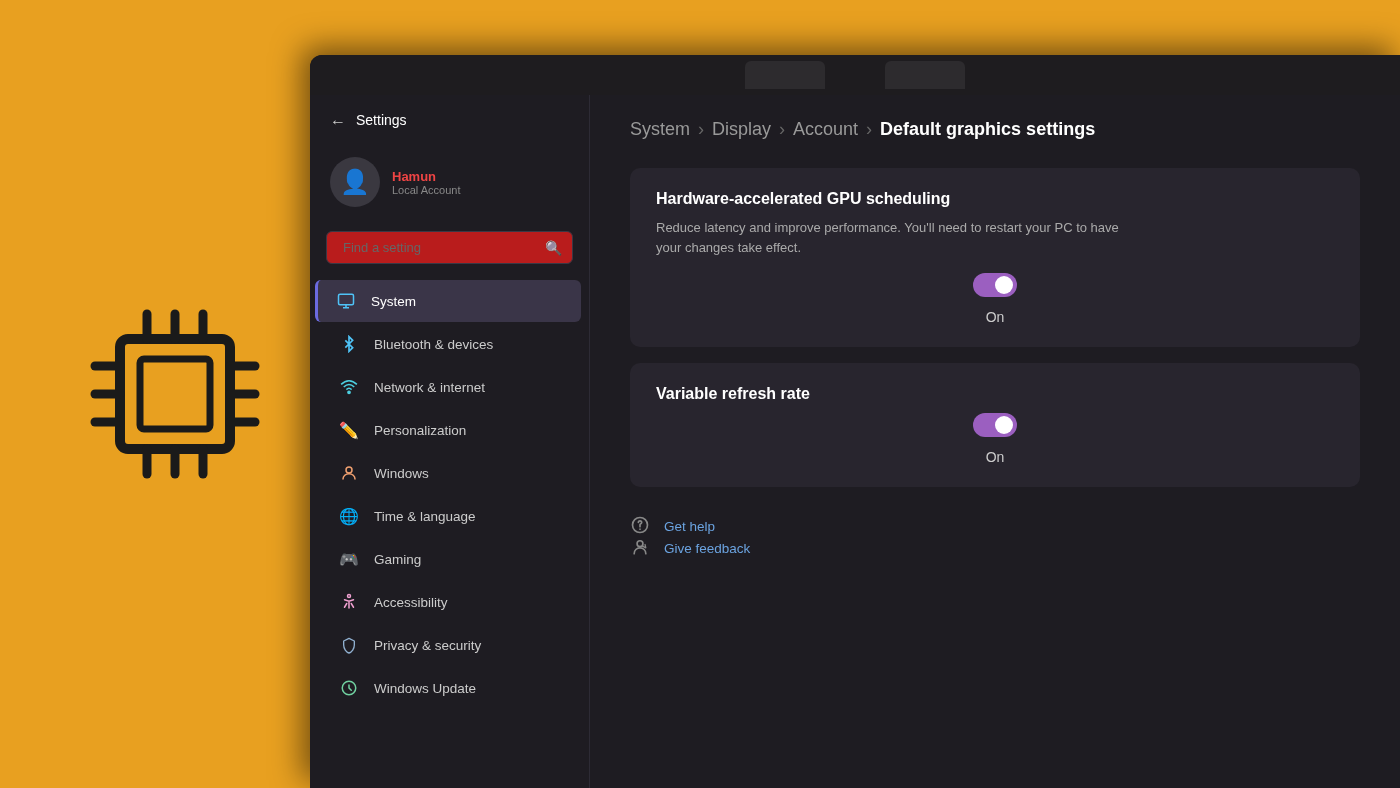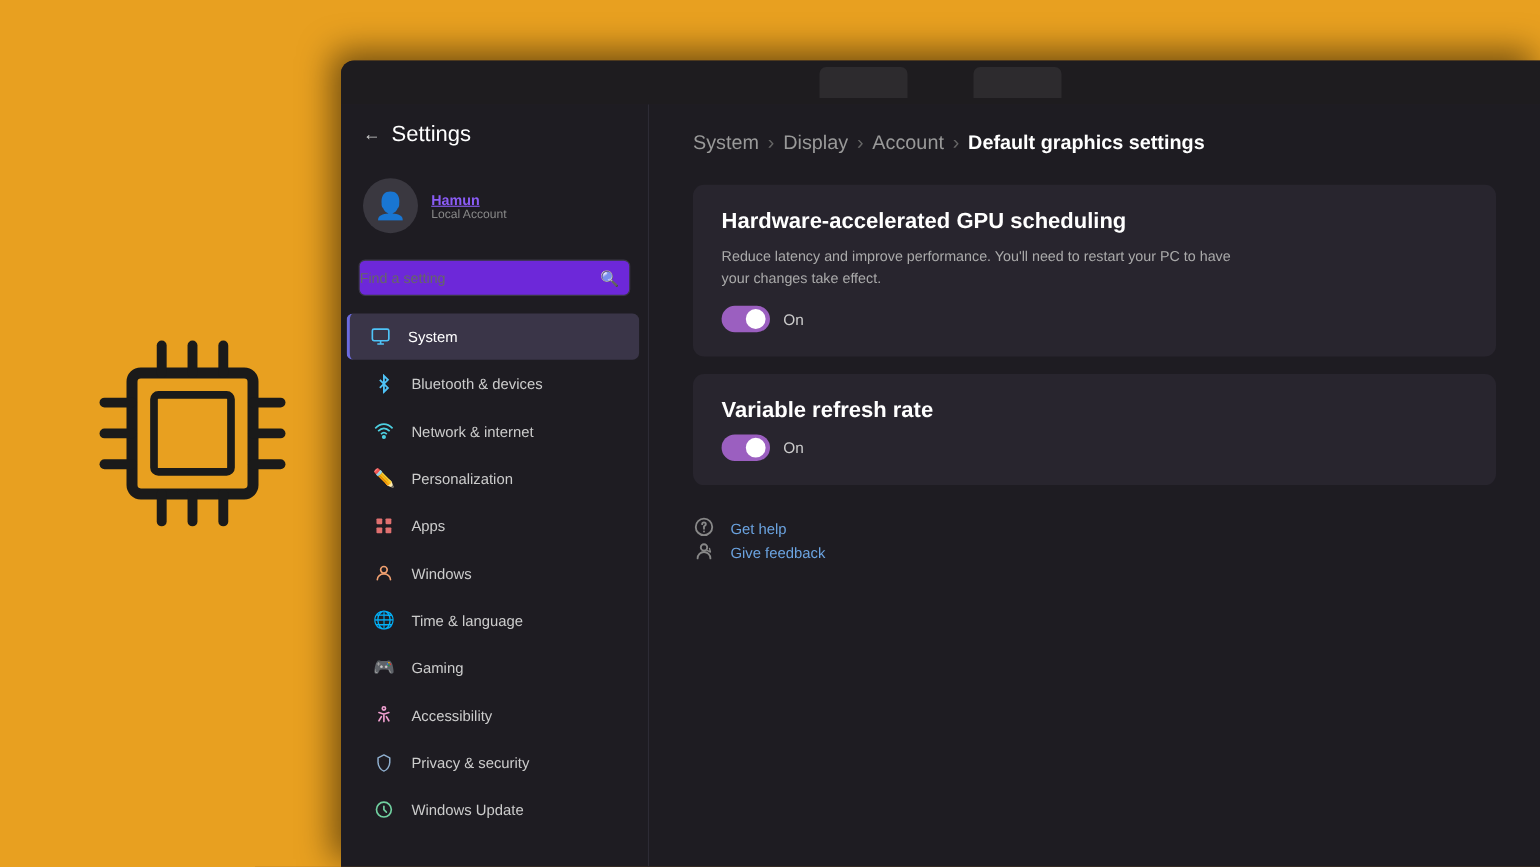--- a/index.html
+++ b/index.html
@@ -107,21 +107,21 @@
     }
 
     .back-arrow {
       color: #ccc;
       font-size: 16px;
       cursor: pointer;
     }
 
     .settings-title {
       color: #ffffff;
-      font-size: 20px;
+      font-size: 14px;
       font-weight: 400;
     }
 
     .user-section {
       padding: 12px 20px 16px;
       display: flex;
       align-items: center;
       gap: 12px;
     }
 
@@ -135,43 +135,42 @@
       justify-content: center;
       flex-shrink: 0;
     }
 
     .avatar-icon {
       color: #aaa;
       font-size: 24px;
     }
 
     .user-info .username {
-      color: #8b5cf6;
+      color: #ef4444;
       font-size: 13px;
       font-weight: 600;
-      text-decoration: underline;
     }
 
     .user-info .account-type {
       color: #888;
       font-size: 11px;
     }
 
     .search-box {
       margin: 8px 16px 16px;
       position: relative;
     }
 
     .search-input {
       width: 100%;
-      background: #6d28d9;
+      background: #b91c1c;
       border: 1px solid #3a3845;
       border-radius: 6px;
       color: #ccc;
-      padding: 8px 36px 8px 0;
+      padding: 8px 36px 8px 16px;
       font-size: 13px;
       outline: none;
     }
 
     .search-input::placeholder { color: #666; }
 
     .search-icon-btn {
       position: absolute;
       right: 10px;
       top: 50%;
@@ -252,39 +251,40 @@
     
     .settings-card {
       background: #28252e;
       border-radius: 10px;
       padding: 22px 26px;
       margin-bottom: 16px;
     }
 
     .settings-card-title {
       color: #fff;
-      font-size: 20px;
+      font-size: 16px;
       font-weight: 700;
       margin-bottom: 10px;
     }
 
     .settings-card-desc {
       color: #aaa;
       font-size: 13px;
       line-height: 1.5;
       max-width: 480px;
       margin-bottom: 16px;
     }
 
     
     .toggle-row {
       display: flex;
       align-items: center;
       gap: 12px;
       margin-top: 4px;
+      flex-direction: column;
     }
 
     .toggle-switch {
       width: 44px;
       height: 24px;
       background: #9B5FC0;
       border-radius: 12px;
       position: relative;
       cursor: pointer;
       flex-shrink: 0;
@@ -431,31 +431,20 @@
               </svg>
           </span>
           <span>Network &amp; internet</span>
         </div>
 
         <div class="nav-item">
           <span class="nav-icon" style="color:#ccc;">✏️</span>
           <span>Personalization</span>
         </div>
 
-        <div class="nav-item">
-          <span class="nav-icon icon-apps">
-            <svg width="18" height="18" viewBox="0 0 24 24" fill="none">
-                <rect x="3" y="3" width="7" height="7" rx="1" fill="#e07070"></rect>
-                <rect x="14" y="3" width="7" height="7" rx="1" fill="#e07070"></rect>
-                <rect x="3" y="14" width="7" height="7" rx="1" fill="#e07070"></rect>
-                <rect x="14" y="14" width="7" height="7" rx="1" fill="#e07070"></rect>
-              </svg>
-          </span>
-          <span>Apps</span>
-        </div>
 
         <div class="nav-item">
           <span class="nav-icon" style="color:#f0a070;">
             <svg width="18" height="18" viewBox="0 0 24 24" fill="none">
                 <circle cx="12" cy="8" r="4" stroke="#f0a070" stroke-width="2"></circle>
                 <path d="M4 20c0-4 3.6-7 8-7s8 3 8 7" stroke="#f0a070" stroke-width="2" stroke-linecap="round"></path>
               </svg>
           </span>
           <span>Windows</span>
         </div>

